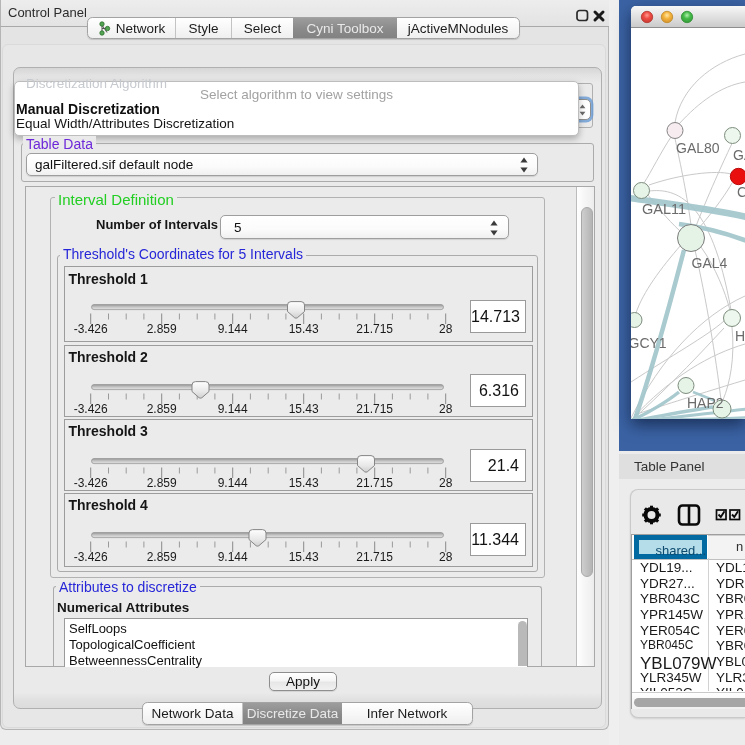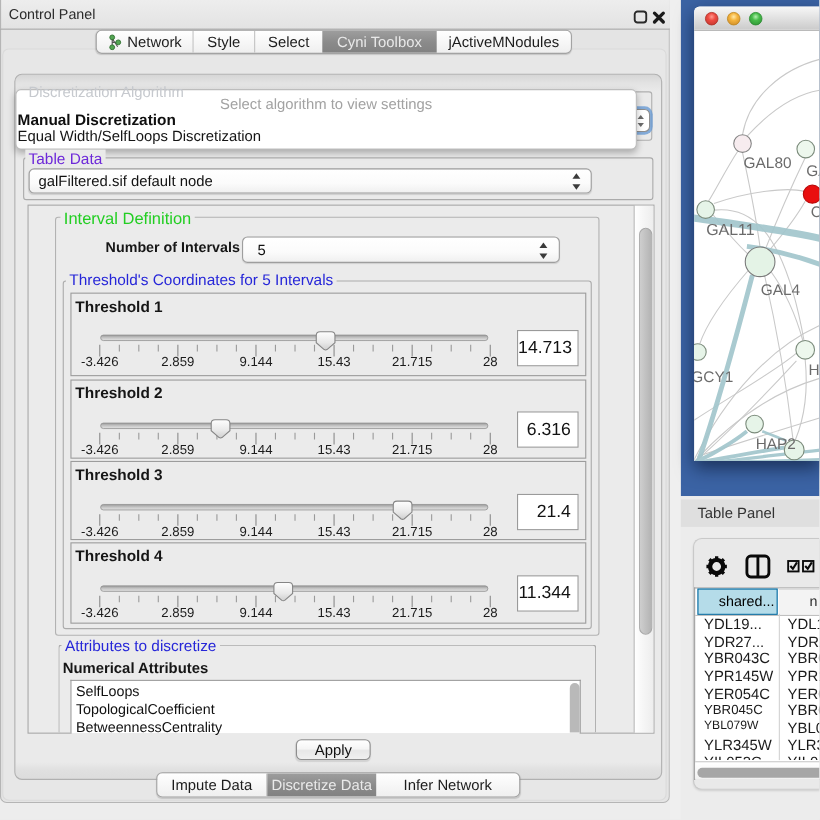--- a/index.html
+++ b/index.html
@@ -19,21 +19,21 @@
 <div class="abs" style="left:0;top:0;width:609px;height:730px;background:#E4E4E4;border:1px solid #b5b5b5;border-top:none;border-radius:0 0 6px 6px;"></div>
 <div class="abs" style="left:0;top:0;width:609px;height:27px;background:linear-gradient(180deg,#ededed,#e3e3e3);border-bottom:1px solid #a9a9a9;border-left:1px solid #b5b5b5;"></div>
 <div class="abs" style="left:8px;top:5px;font-size:13px;color:#2b2b2b;">Control Panel</div>
 <svg class="abs" style="left:573px;top:9px" width="34" height="14" viewBox="0 0 34 14">
 <rect x="4" y="1.5" width="10.5" height="10" rx="2.5" fill="none" stroke="#2a2a2a" stroke-width="1.7"></rect>
 <path d="M 22,3 L 30,11 M 30,3 L 22,11" stroke="#1a1a1a" stroke-width="3" stroke-linecap="round"></path>
 </svg>
 <div class="abs" style="left:2px;top:44px;width:604px;height:684px;background:#E7E7E7;border:1px solid #dadada;border-radius:6px;"></div>
 <div class="abs" style="left:13px;top:67px;width:589px;height:642px;border:1px solid #b0b0b0;border-radius:7px;
 background:linear-gradient(180deg,#d6d6d6 0px,#e2e2e2 7px,#EAEAEA 15px,#EAEAEA 625px,#e0e0e0 632px,#dbdbdb 642px);"></div>
-<div class="abs" style="left:87px;top:27px;width:433px;height:22px;border:1px solid #a3a3a3;border-radius:5.5px;background:linear-gradient(180deg,#ffffff,#efefef);display:flex;overflow:hidden;box-shadow:0 1px 1px rgba(0,0,0,0.15);">
+<div class="abs" style="left:87px;top:17px;width:433px;height:22px;border:1px solid #a3a3a3;border-radius:5.5px;background:linear-gradient(180deg,#ffffff,#efefef);display:flex;overflow:hidden;box-shadow:0 1px 1px rgba(0,0,0,0.15);">
 <div class="seg" style="width:87px;"><svg width="13" height="15" viewBox="0 0 13 15" style="margin-right:5px;">
         <path d="M4,3.5 L4,12 M4,7.5 L9,7.5 M4,4 L9,11.5" stroke="#555" stroke-width="1" fill="none"></path>
         <circle cx="4" cy="3" r="2.2" fill="#53a553" stroke="#2d6e2d" stroke-width="0.8"></circle>
         <circle cx="9.5" cy="7.5" r="2.2" fill="#53a553" stroke="#2d6e2d" stroke-width="0.8"></circle>
         <circle cx="4" cy="12" r="2.2" fill="#53a553" stroke="#2d6e2d" stroke-width="0.8"></circle>
       </svg>Network</div>
 <div class="divider"></div>
 <div class="seg" style="width:55px;">Style</div>
 <div class="divider"></div>
 <div class="seg" style="width:61px;">Select</div>
@@ -42,21 +42,21 @@
 </div>
 <div class="abs" style="left:20px;top:83px;width:573px;height:45px;border:1px solid #afafaf;border-radius:3px;"></div>
 <div class="abs" style="left:545px;top:99px;width:46px;height:21px;border-radius:5px;background:#fff;border:1px solid #8f8f8f;box-shadow:0 0 0 2.4px rgba(105,155,212,0.8);"></div>
 <svg class="abs" style="left:578px;top:104px" width="9" height="12" viewBox="0 0 9 12">
 <path d="M 4.5,0.5 L 7.4,4.2 L 1.6,4.2 Z" fill="#6a6a6a"></path>
     <path d="M 4.5,11.5 L 7.4,7.8 L 1.6,7.8 Z" fill="#6a6a6a"></path>
   </svg>
 <div class="abs" style="left:14px;top:81px;width:565px;height:55px;background:#ffffff;border:1px solid #bdbdbd;border-radius:5px;box-shadow:0 3px 7px rgba(0,0,0,0.28);"></div>
 <div class="abs" style="left:14px;top:87px;width:565px;text-align:center;font-size:13.5px;color:#a2a2a2;">Select algorithm to view settings</div>
 <div class="abs" style="left:16px;top:101px;font-size:14px;font-weight:bold;color:#0f0f0f;">Manual Discretization</div>
-<div class="abs" style="left:16px;top:115.5px;font-size:13.5px;color:#141414;">Equal Width/SelfLoops Discretization</div>
+<div class="abs" style="left:16px;top:115.5px;font-size:13.5px;color:#141414;">Equal Width/Attributes Discretization</div>
 <div class="abs" style="left:26px;top:76px;font-size:13.5px;color:#c6c9ce;">Discretization Algorithm</div>
 <div class="abs" style="left:21px;top:143px;width:573px;height:39px;border:1px solid #ababab;border-radius:3px;"></div>
 <div class="gtitle" style="left:23px;top:136px;color:#6d28d9;">Table Data</div>
 <div class="combo" style="left:26px;top:152.5px;width:512px;height:23px;">
 <div style="position:absolute;left:8px;top:3px;">galFiltered.sif default node</div>
 <svg style="position:absolute;right:8px;top:3.5px" width="10" height="16" viewBox="0 0 10 16">
       <path d="M 5,0.5 L 8.6,5.5 L 1.4,5.5 Z" fill="#3a3a3a"></path>
       <path d="M 5,15.5 L 8.6,10.5 L 1.4,10.5 Z" fill="#3a3a3a"></path>
     </svg>
 </div>
@@ -262,21 +262,21 @@
 <div class="abs" style="left:53px;top:586px;width:489px;height:80px;border:1px solid #ababab;border-bottom:none;border-radius:3px 3px 0 0;"></div>
 <div class="gtitle" style="left:56px;top:579px;color:#2626d8;background:#EBEBEB;">Attributes to discretize</div>
 <div class="abs" style="left:57px;top:600px;font-size:13.5px;font-weight:bold;color:#161616;">Numerical Attributes</div>
 <div class="abs" style="left:64px;top:618px;width:464px;height:48.5px;background:#fff;border:1px solid #9a9a9a;border-bottom:none;"></div>
 <div class="abs" style="left:69px;top:620.5px;font-size:13px;color:#111;">SelfLoops</div>
 <div class="abs" style="left:69px;top:636.5px;font-size:13px;color:#111;">TopologicalCoefficient</div>
 <div class="abs" style="left:69px;top:652.5px;font-size:13px;color:#111;">BetweennessCentrality</div>
 <div class="abs" style="left:518px;top:621px;width:9px;height:45px;border-radius:4.5px 4.5px 0 0;background:#b9b9b9;"></div>
 <div class="abs" style="left:269px;top:671.5px;width:68px;height:19.5px;border:1px solid #8e8e8e;border-radius:5px;background:linear-gradient(180deg,#ffffff 0%,#f5f5f5 45%,#e7e7e7 55%,#f0f0f0 100%);font-size:13.5px;color:#111;text-align:center;line-height:18px;box-shadow:0 1px 1px rgba(0,0,0,0.1);">Apply</div>
 <div class="abs" style="left:142px;top:702px;width:331px;height:23px;border:1px solid #a3a3a3;border-radius:5.5px;background:linear-gradient(180deg,#ffffff,#efefef);display:flex;overflow:hidden;box-shadow:0 1px 1px rgba(0,0,0,0.15);">
-<div class="seg" style="width:99px;">Impute Data</div>
+<div class="seg" style="width:99px;">Network Data</div>
 <div class="divider"></div>
 <div class="seg segdark" style="width:99px;">Discretize Data</div>
 <div class="seg" style="flex:1;">Infer Network</div>
 </div>
 <div class="abs" style="left:609px;top:0;width:11px;height:745px;background:#efefef;"></div>
 <div class="abs" style="left:619px;top:0;width:126px;height:451px;background:#3b63a4;"></div>
 <div class="abs" style="left:631px;top:6px;width:114px;height:413px;border-radius:5px 0 0 0;box-shadow:0 6px 16px rgba(5,15,40,0.6);background:#fff;">
 <div style="position:absolute;left:0;top:0;width:114px;height:22px;border-radius:5px 0 0 0;background:linear-gradient(180deg,#f7f7f7,#cbcbcb);border-bottom:1px solid #8e8e8e;"></div>
 <svg style="position:absolute;left:9px;top:4px" width="70" height="14" viewBox="0 0 70 14">
 <defs>
@@ -377,37 +377,37 @@
 <path d="M 48,2.5 V 21.5" stroke="#0a0a0a" stroke-width="2.6"></path>
 <g stroke="#0a0a0a" stroke-width="1.7" fill="none">
 <rect x="75.5" y="7" width="9.5" height="9.5"></rect>
 <path d="M 77.5,11.5 L 79.8,14 L 83.5,8.3" stroke-width="1.9"></path>
 <rect x="89" y="7" width="9.5" height="9.5"></rect>
 <path d="M 91,11.5 L 93.3,14 L 97,8.3" stroke-width="1.9"></path>
 </g>
 </g>
 </svg>
 <div class="abs" style="left:631px;top:534px;width:114px;height:175px;background:#fff;border:1px solid #9e9e9e;border-right:none;"></div>
-<div class="abs" style="left:633.5px;top:535px;width:73.5px;height:23.5px;background:#b5dce9;border:1px solid #0369a1;font-size:13px;color:#000000;text-align:center;line-height:22px;text-indent:17px;">shared...</div>
+<div class="abs" style="left:633.5px;top:535px;width:73.5px;height:23.5px;background:#b5dce9;border:5px solid #0369a1;font-size:13px;color:#0c4a6e;text-align:center;line-height:22px;text-indent:17px;">shared...</div>
 <div class="abs" style="left:708px;top:535px;width:37px;height:23.5px;background:#f3f3f3;border-top:1px solid #cfcfcf;font-size:13px;color:#2f2f2f;line-height:22px;"><span style="margin-left:28px;">n</span></div>
 <div class="abs" style="left:632px;top:558.5px;width:113px;height:1px;background:#c0c0c0;"></div>
 <div class="abs" style="left:707.5px;top:558px;width:1px;height:133px;background:#d2d2d2;"></div>
 <div class="abs" style="left:632px;top:559px;width:113px;height:132px;overflow:hidden;">
 <div style="position:absolute;left:8px;top:1.0px;font-size:13.5px;color:#1a1a1a;">YDL19...</div>
 <div style="position:absolute;left:84px;top:1.0px;font-size:13.5px;color:#1a1a1a;">YDL1</div>
 <div style="position:absolute;left:8px;top:16.6px;font-size:13.5px;color:#1a1a1a;">YDR27...</div>
 <div style="position:absolute;left:84px;top:16.6px;font-size:13.5px;color:#1a1a1a;">YDR2</div>
 <div style="position:absolute;left:8px;top:32.3px;font-size:13.5px;color:#1a1a1a;">YBR043C</div>
 <div style="position:absolute;left:84px;top:32.3px;font-size:13.5px;color:#1a1a1a;">YBR0</div>
 <div style="position:absolute;left:8px;top:48.0px;font-size:13.5px;color:#1a1a1a;">YPR145W</div>
 <div style="position:absolute;left:84px;top:48.0px;font-size:13.5px;color:#1a1a1a;">YPR1</div>
 <div style="position:absolute;left:8px;top:63.6px;font-size:13.5px;color:#1a1a1a;">YER054C</div>
 <div style="position:absolute;left:84px;top:63.6px;font-size:13.5px;color:#1a1a1a;">YER0</div>
 <div style="position:absolute;left:8px;top:79.2px;font-size:12px;color:#1a1a1a;">YBR045C</div>
 <div style="position:absolute;left:84px;top:79.2px;font-size:13.5px;color:#1a1a1a;">YBR0</div>
-<div style="position:absolute;left:8px;top:94.9px;font-size:11px;color:#1a1a1a;text-align:center;">YBL079W</div>
+<div style="position:absolute;left:8px;top:94.9px;font-size:17px;color:#1a1a1a;text-align:center;">YBL079W</div>
 <div style="position:absolute;left:84px;top:94.9px;font-size:13.5px;color:#1a1a1a;">YBL0</div>
 <div style="position:absolute;left:8px;top:110.5px;font-size:13.5px;color:#1a1a1a;">YLR345W</div>
 <div style="position:absolute;left:84px;top:110.5px;font-size:13.5px;color:#1a1a1a;">YLR3</div>
 <div style="position:absolute;left:8px;top:126.2px;font-size:13.5px;color:#1a1a1a;">YIL052C</div>
 <div style="position:absolute;left:84px;top:126.2px;font-size:13.5px;color:#1a1a1a;">YIL0</div>
 </div>
 <div class="abs" style="left:632px;top:692px;width:113px;height:16.5px;background:linear-gradient(180deg,#ffffff,#f0f0f0);border-top:1px solid #c9c9c9;"></div>
 <div class="abs" style="left:634px;top:697.5px;width:111px;height:9px;border-radius:5px 0 0 5px;background:#a6a6a6;"></div>
 </body></html>

